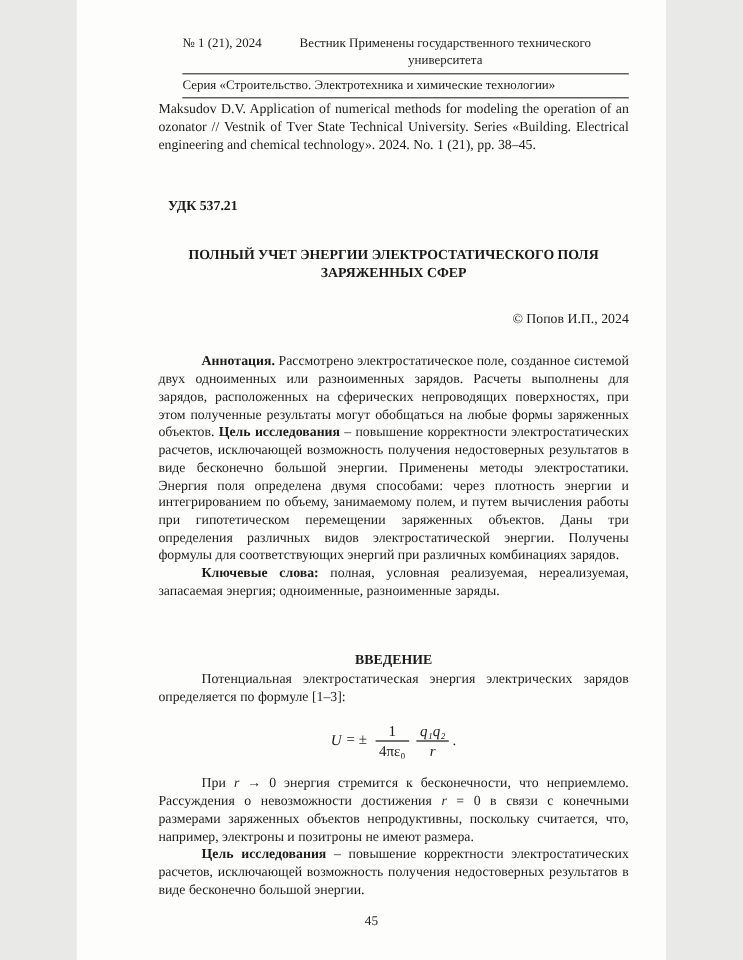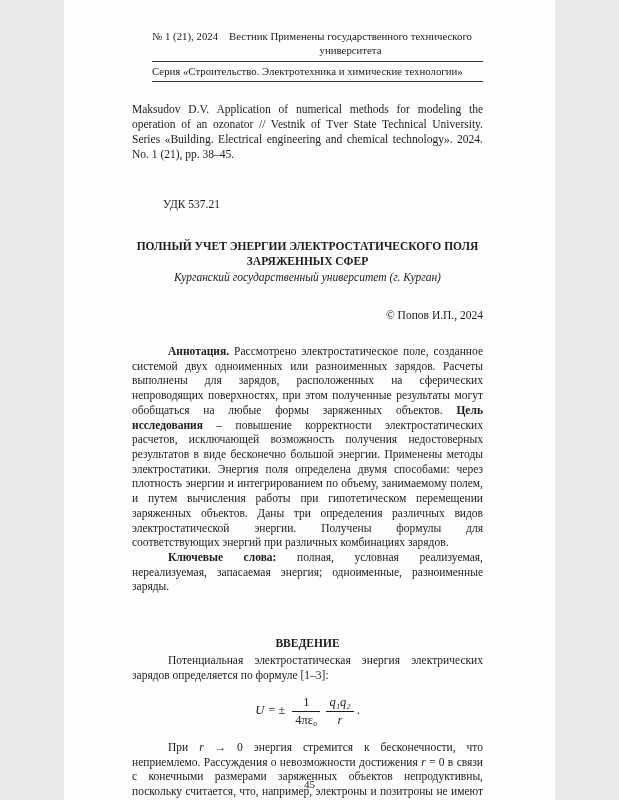--- a/index.html
+++ b/index.html
@@ -8,21 +8,21 @@
     background: #e9e9e7;
     font-family: "Liberation Serif", "DejaVu Serif", serif;
     color: #1c1c1c;
   }
   .page {
     width: 491px;
     height: 800px;
     margin: 0 auto;
     background: #fdfdfb;
     box-sizing: border-box;
-    padding: 30px 72px 0 68px;
+    padding: 30px 31px 0 68px;
     position: relative;
     font-size: 11.5px;
     line-height: 1.28;
     overflow: hidden;
   }
   p, h1, h2 { margin: 0; padding: 0; font-size: inherit; }
   .justify { text-align: justify; }
   .indent  { text-indent: 36px; }
 
   
@@ -35,23 +35,23 @@
   }
   .head-issue { white-space: nowrap; }
   .head-journal { flex: 1; text-align: center; }
   .head-row2 {
     border-bottom: 1px solid #3a3a3a;
     padding: 3px 0 3px 0;
     text-align: left;
   }
 
   .citation-heading { margin-top: 13px; font-weight: bold; text-align: center; }
-  .citation-text { margin-top: 20px; }
+  .citation-text { margin-top: 2px; }
 
-  .udk { margin-top: 36px; margin-left: 31px; font-weight: normal; }
+  .udk { margin-top: 36px; margin-left: 8px; font-weight: bold; }
 
   .article-title { margin-top: 27px; font-weight: bold; text-align: center; }
 
   .author { margin-top: 23px; font-weight: bold; font-style: italic; text-align: center; }
   .affiliation { margin-top: 2px; font-style: italic; text-align: center; }
 
   .copyright { margin-top: 23px; text-align: right; }
 
   .abstract { margin-top: 21px; }
   .doi { margin-top: 31px; font-weight: bold; text-indent: 36px; }
@@ -80,21 +80,21 @@
   }
   .frac .den {
     display: block;
     padding: 1px 3px 0 3px;
   }
   .mvar { font-style: italic; }
 
   .page-footer {
     position: absolute;
     left: 0; right: 0;
-    bottom: 9px;
+    bottom: 25px;
     text-align: center;
     font-size: 11px;
   }
 </style>
 </head>
 <body>
 
 <div class="page">
 
   <div class="page-head">
@@ -104,33 +104,33 @@
     </div>
     <div class="head-row2">Серия «Строительство. Электротехника и химические технологии»</div>
   </div>
 
   <p class="citation-text justify">Maksudov D.V.  Application of numerical methods for modeling the operation of an ozonator // Vestnik of Tver State Technical University. Series «Building. Electrical engineering and chemical technology». 2024. No. 1 (21), pp. 38–45.</p>
 
   <p class="udk">УДК 537.21</p>
 
   <h1 class="article-title">ПОЛНЫЙ УЧЕТ ЭНЕРГИИ ЭЛЕКТРОСТАТИЧЕСКОГО ПОЛЯ ЗАРЯЖЕННЫХ СФЕР</h1>
 
-  <p class="affiliation">Курганский государственный университет (г. Курган)</p>
 
   <p class="copyright">© Попов И.П., 2024</p>
 
   <p class="abstract justify indent"><b>Аннотация.</b><span> Рассмотрено электростатическое поле, созданное системой двух одноименных или разноименных зарядов. Расчеты выполнены для зарядов, расположенных на сферических непроводящих поверхностях, при этом полученные результаты могут обобщаться на любые формы заряженных объектов. </span><b>Цель исследования</b><span> – повышение корректности электростатических расчетов, исключающей возможность получения недостоверных результатов в виде бесконечно большой энергии. Применены методы электростатики. Энергия поля определена двумя способами: через плотность энергии и интегрированием по объему, занимаемому полем, и путем вычисления работы при гипотетическом перемещении заряженных объектов. Даны три определения различных видов электростатической энергии. Получены формулы для соответствующих энергий при различных комбинациях зарядов.</span></p>
 
   <p class="keywords justify indent"><b>Ключевые слова:</b><span> полная, условная реализуемая, нереализуемая, запасаемая энергия; одноименные, разноименные заряды.</span></p>
 
 
   <h2 class="intro-heading">ВВЕДЕНИЕ</h2>
 
   <p class="para-first justify indent">Потенциальная электростатическая энергия электрических зарядов определяется по формуле [1–3]:</p>
 
   <div class="formula"><span class="mvar">U</span><span class="mrel">= ±</span><span class="frac"><span class="num">1</span><span class="den">4πε₀</span></span><span class="frac"><span class="num mvar">q₁q₂</span><span class="den mvar">r</span></span><span>.</span></div>
 
   <p class="justify indent"><span>При </span><i class="mvar">r</i><span> → 0 энергия стремится к бесконечности, что неприемлемо. Рассуждения о невозможности достижения </span><i class="mvar">r</i><span> = 0 в связи с конечными размерами заряженных объектов непродуктивны, поскольку считается, что, например, электроны и позитроны не имеют размера.</span></p>
 
+  <p class="justify indent"><b>Цель исследования</b><span> – повышение корректности электростатических расчетов, исключающей возможность получения недостоверных результатов в виде бесконечно большой энергии.</span></p>
 
   <div class="page-footer">45</div>
 
 </div>
 
 </body></html>

